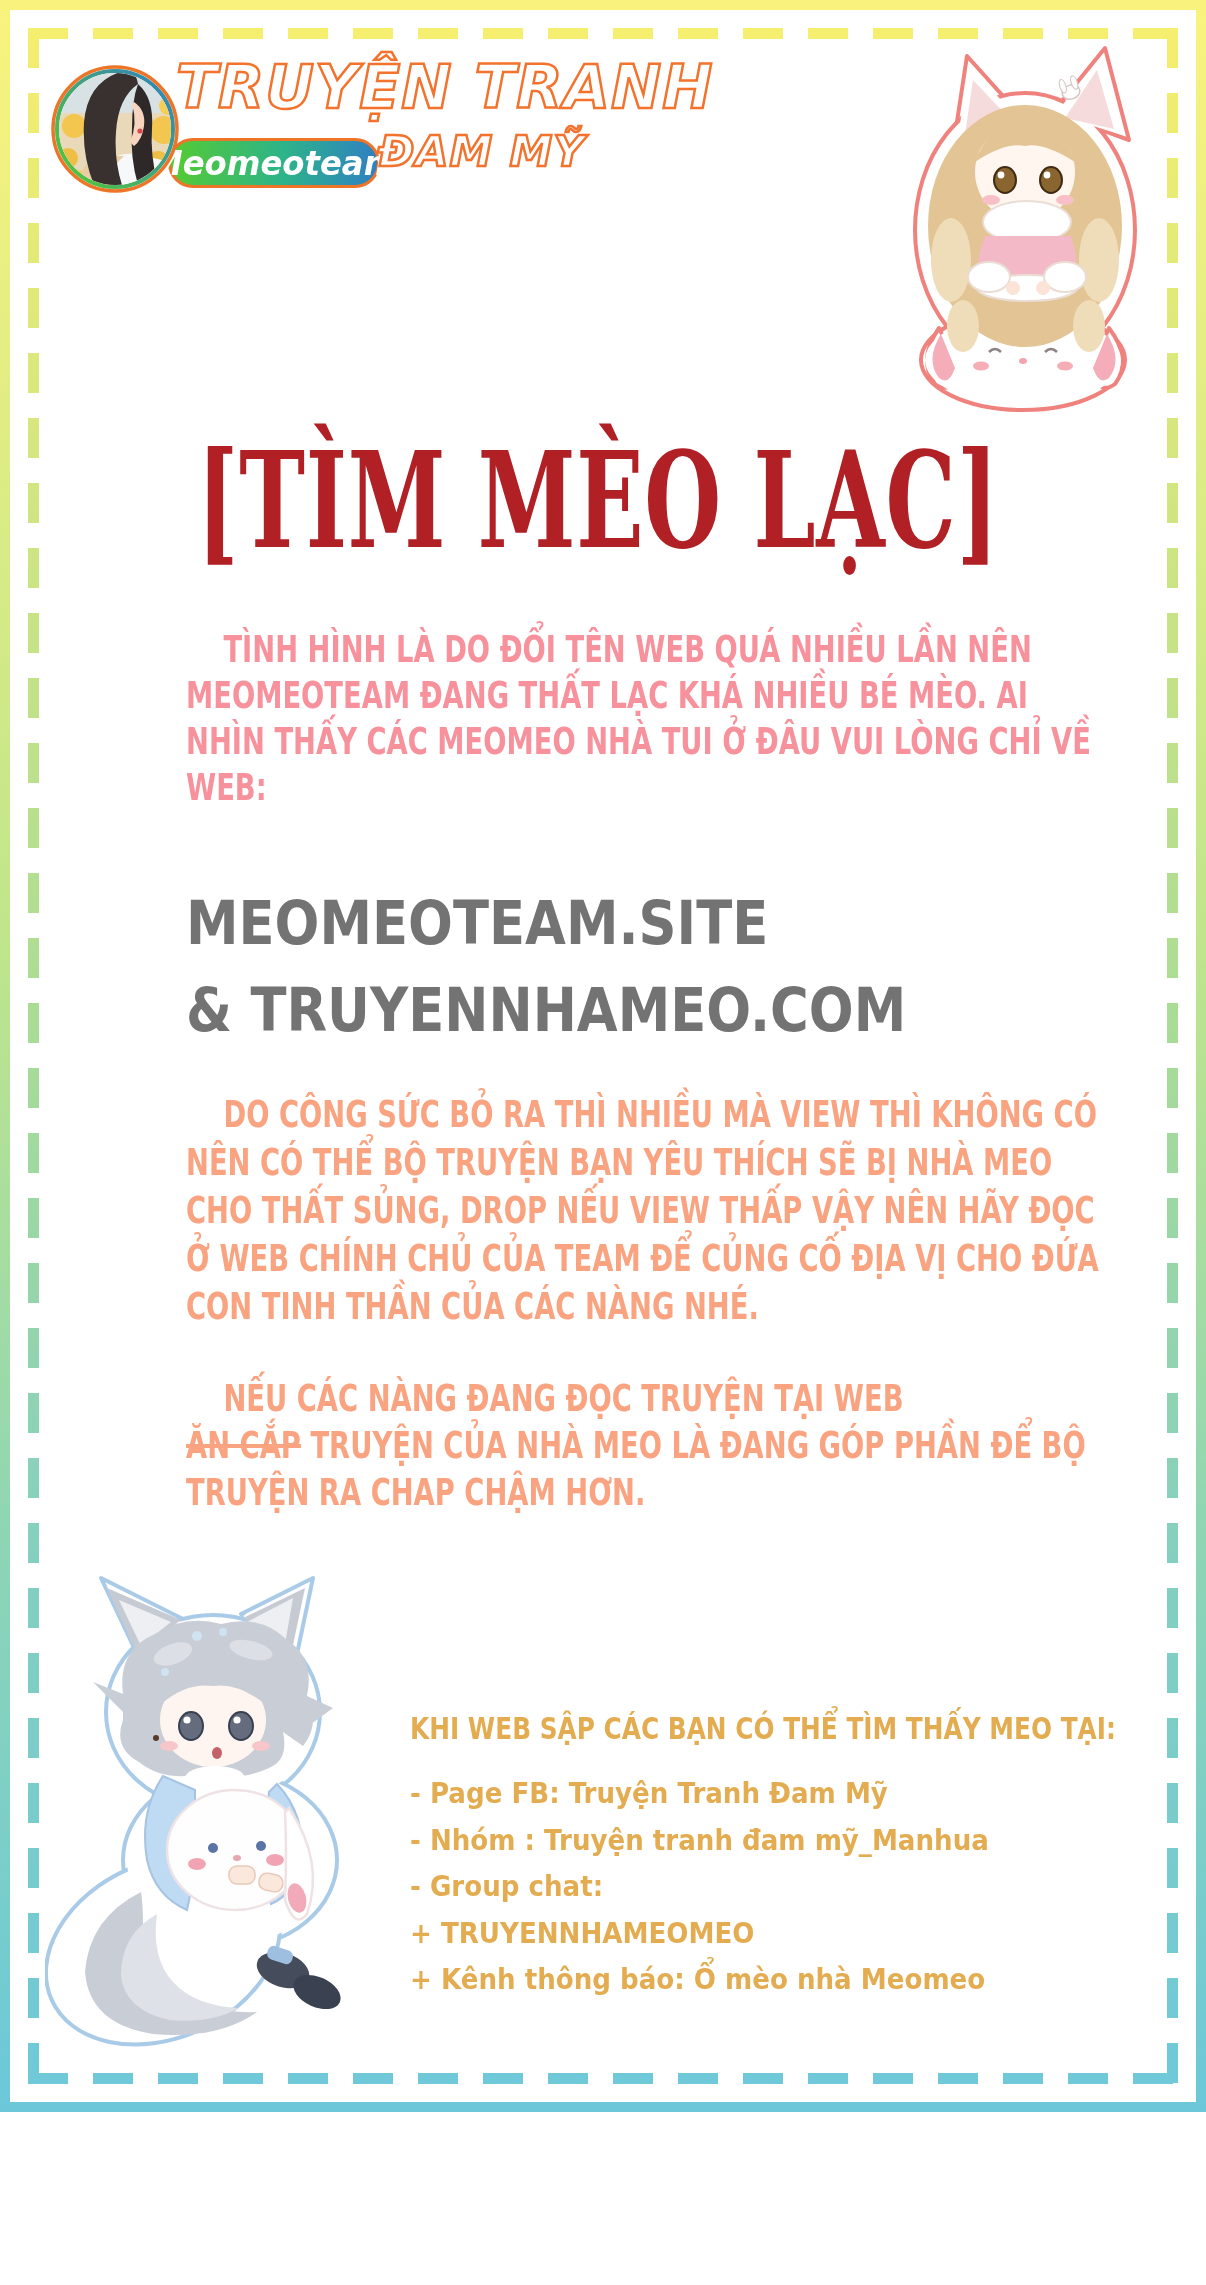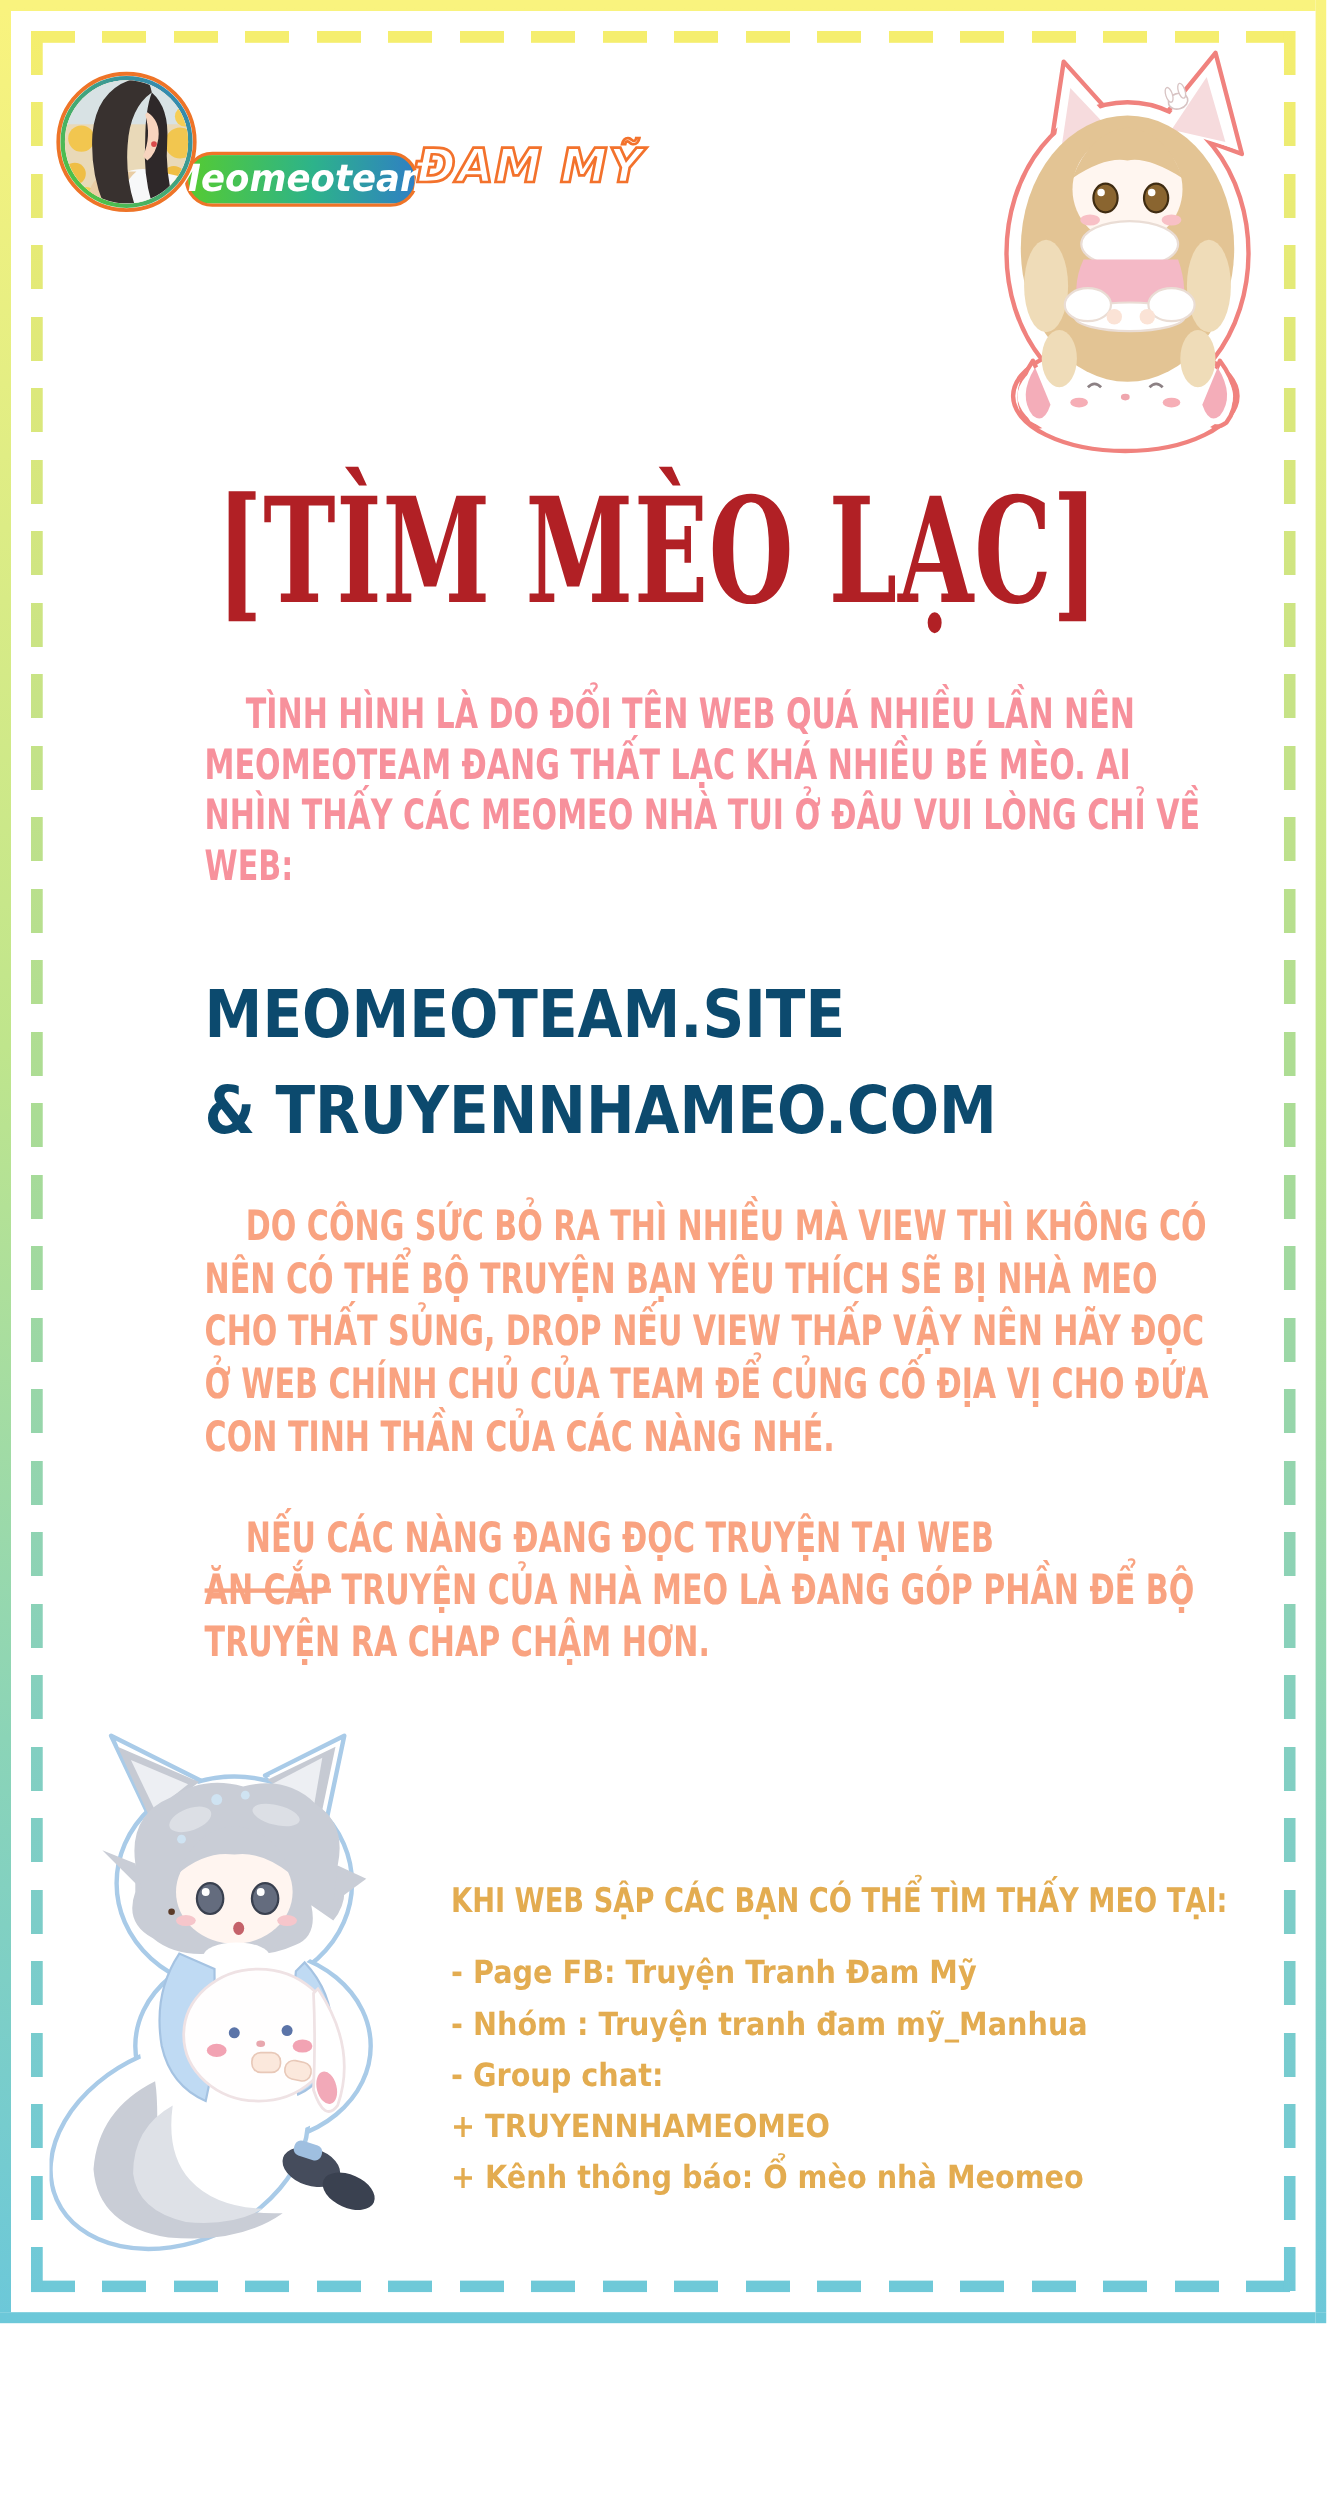--- a/index.html
+++ b/index.html
@@ -38,21 +38,21 @@
   
   .lost-title{position:absolute;left:-10px;right:0;top:424px;text-align:center;}
   .lost-title span{display:inline-block;font-weight:700;font-size:130px;color:#B12025;
     letter-spacing:1px;transform:scale(.68,1.02);white-space:nowrap;
     font-family:"DejaVu Serif","Liberation Serif",serif;}
   
   .para{position:absolute;left:186px;font-weight:700;}
   .para .ln{white-space:nowrap;transform:scaleX(.72);transform-origin:0 50%;}
   .p-pink{color:#F7919C;top:626px;font-size:38px;}
   .p-pink .ln{line-height:46px;}
-  .sites{color:#0c4a6e;top:880px;font-size:60px;}
+  .sites{color:#737373;top:880px;font-size:60px;}
   .sites .ln{line-height:87px;transform:scaleX(.88);transform-origin:0 50%;white-space:nowrap;}
   .p-orange1{color:#F9A381;top:1090px;font-size:38px;}
   .p-orange1 .ln{line-height:48px;}
   .p-orange2{color:#F9A381;top:1375px;font-size:38px;}
   .p-orange2 .ln{line-height:47px;}
   .indent{padding-left:52px;}
   .strike{text-decoration:line-through;text-decoration-thickness:4px;}
   
   .contacts{position:absolute;left:410px;top:1710px;color:#E3AC50;font-weight:700;}
   .contacts .head{font-size:31px;white-space:nowrap;transform:scaleX(.80);transform-origin:0 50%;
@@ -98,20 +98,21 @@
         <circle cx="28" cy="116" r="10" fill="#F6CE54"></circle>
       <path d="M58,100 Q64,88 86,90 L112,96 L112,121 L50,121 Z" fill="#F7F8F9"></path>
       <path d="M30,121 Q30,96 52,92 L74,92 Q60,104 62,121 Z" fill="#E9CDA4"></path>
       <path d="M78,6 Q38,14 34,58 Q32,92 44,121 L72,121 Q64,96 66,68 Q68,34 88,20 Q86,8 78,6 Z" fill="#38312F"></path>
       <path d="M88,20 Q104,34 102,64 Q100,92 108,121 L88,121 Q80,94 82,64 Q82,36 88,20 Z" fill="#2E2829"></path>
       <path d="M84,38 Q96,46 94,62 Q92,76 84,82 L80,78 Q88,60 82,40 Z" fill="#F7D4BE"></path>
       <circle cx="90" cy="67" r="2.6" fill="#D94A4A"></circle>
     </g>
   </svg>
 
+  <div class="outline-title outline-l1">TRUYỆN TRANH</div>
   <div class="outline-title outline-l2">ĐAM MỸ</div>
 
   <svg class="sticker" style="left:893px;top:30px;" width="268" height="385" viewBox="0 0 268 385">
     <g stroke="#F0827E" stroke-width="4" fill="#ffffff" stroke-linejoin="round">
       <path d="M60,118 L74,26 L128,86 Z"></path>
       <path d="M160,82 L212,18 L236,110 Z"></path>
       <ellipse cx="132" cy="200" rx="110" ry="137"></ellipse>
       <ellipse cx="130" cy="330" rx="102" ry="50"></ellipse>
       <path d="M46,298 Q24,330 42,354 Q58,366 66,340 Z"></path>
       <path d="M216,298 Q240,330 222,354 Q206,366 198,340 Z"></path>

